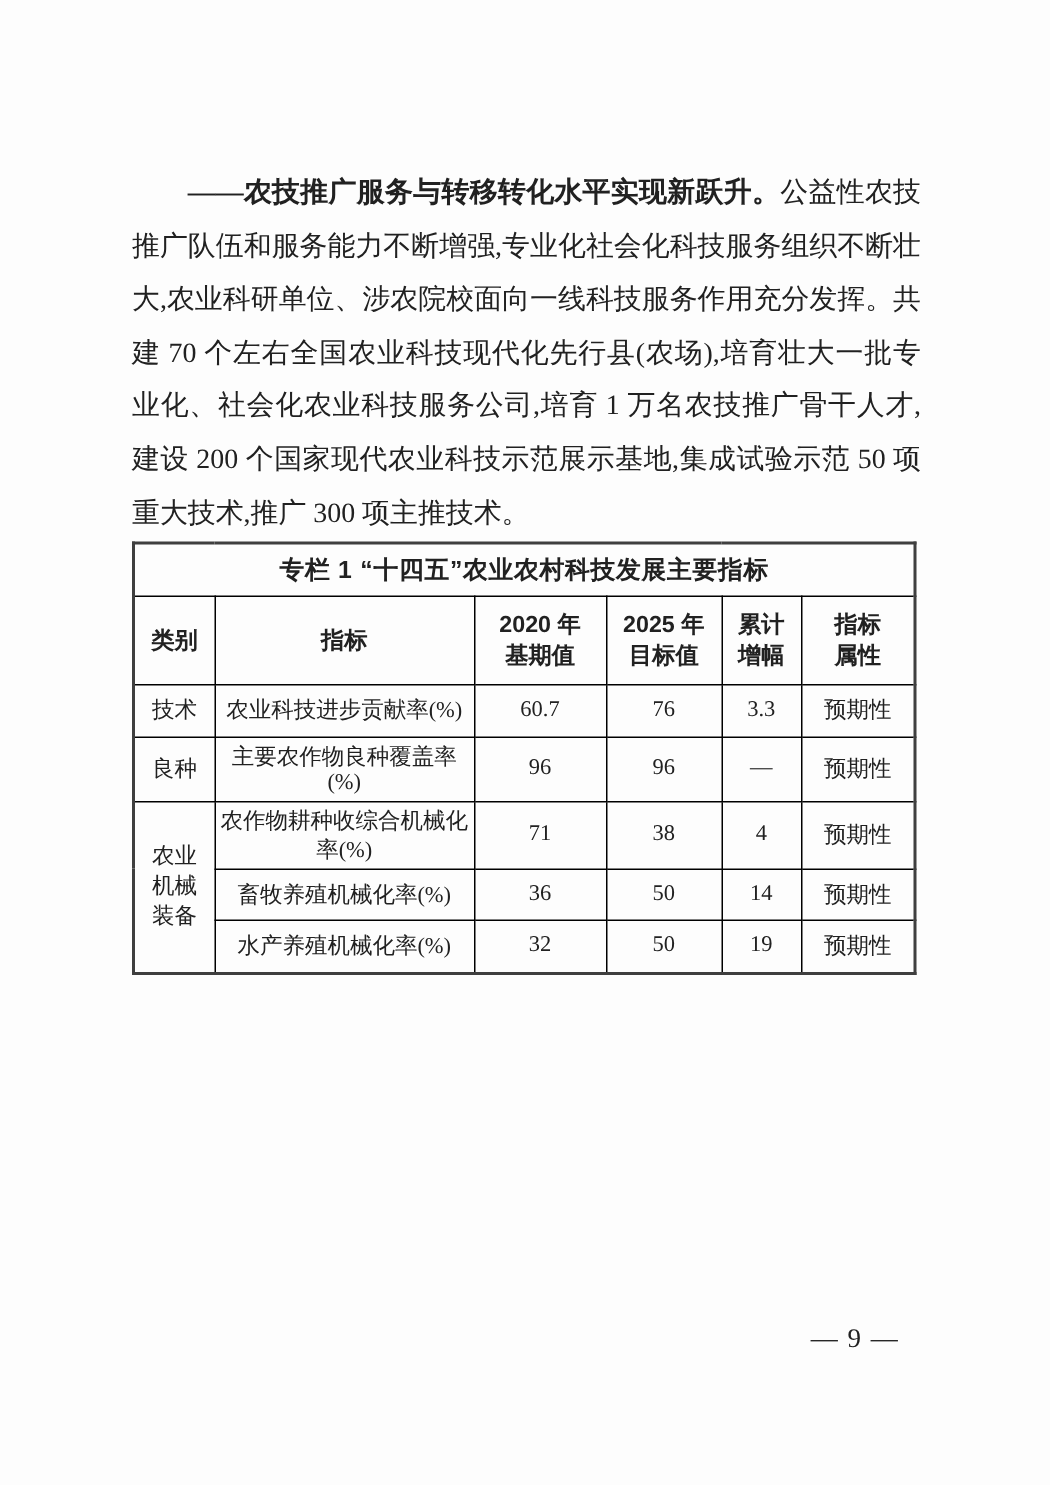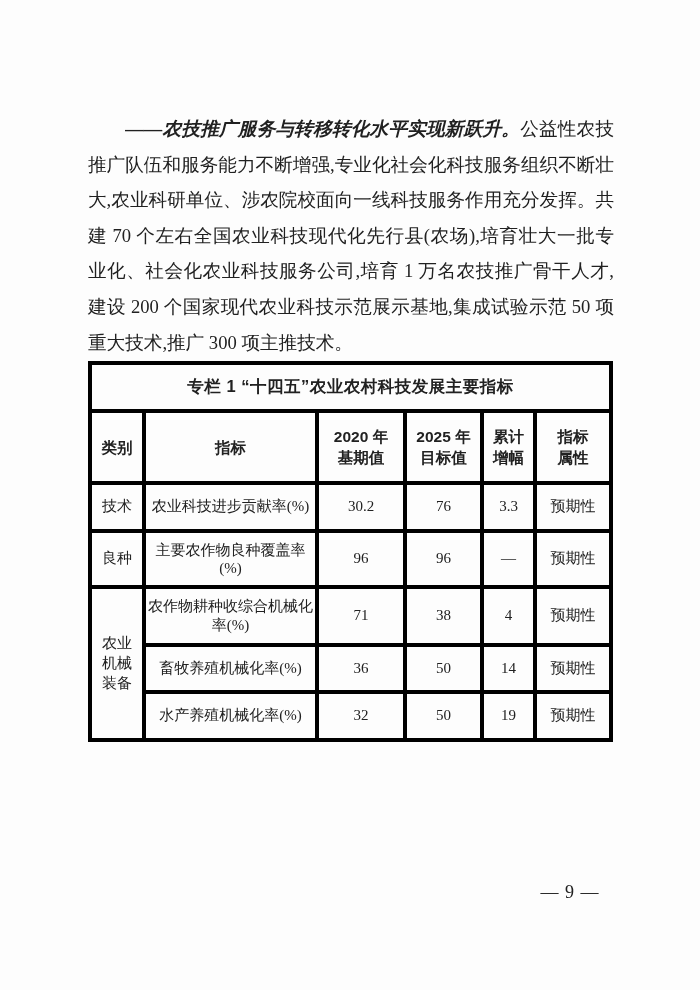--- a/index.html
+++ b/index.html
@@ -23,34 +23,34 @@
   }
 
   .para {
     margin: 0;
     font-size: 18.6px;
     line-height: 35.6px;
     text-align: justify;
     text-justify: inter-character;
     text-indent: 2em;
   }
-  .para .lead { font-weight: 700; font-style: italic; }
+  .para .lead { font-weight: 700; }
 
   .panel-table {
     border-collapse: collapse;
     table-layout: fixed;
     width: 521px;
     margin-top: 1px;
     border: 2px solid #3f3f3f;
   }
   .panel-table td {
-    border: 4px solid #000000;
+    border: 1px solid #000000;
     text-align: center;
     vertical-align: middle;
-    padding: 8px 2px;
+    padding: 3px 2px;
     overflow: hidden;
   }
   .title-row td {
     height: 28px;
     font-family: "Liberation Sans", "DejaVu Sans", sans-serif;
     font-weight: 700;
     font-size: 16.5px;
     letter-spacing: 0.5px;
   }
   .header-row td {
@@ -114,21 +114,21 @@
           <td>2025 年
 目标值</td>
           <td>累计
 增幅</td>
           <td>指标
 属性</td>
         </tr>
         <tr class="data-row">
           <td>技术</td>
           <td>农业科技进步贡献率(%)</td>
-          <td>30.2</td>
+          <td>60.7</td>
           <td>76</td>
           <td>3.3</td>
           <td>预期性</td>
         </tr>
         <tr class="data-row">
           <td>良种</td>
           <td>主要农作物良种覆盖率(%)</td>
           <td>96</td>
           <td>96</td>
           <td>—</td>

